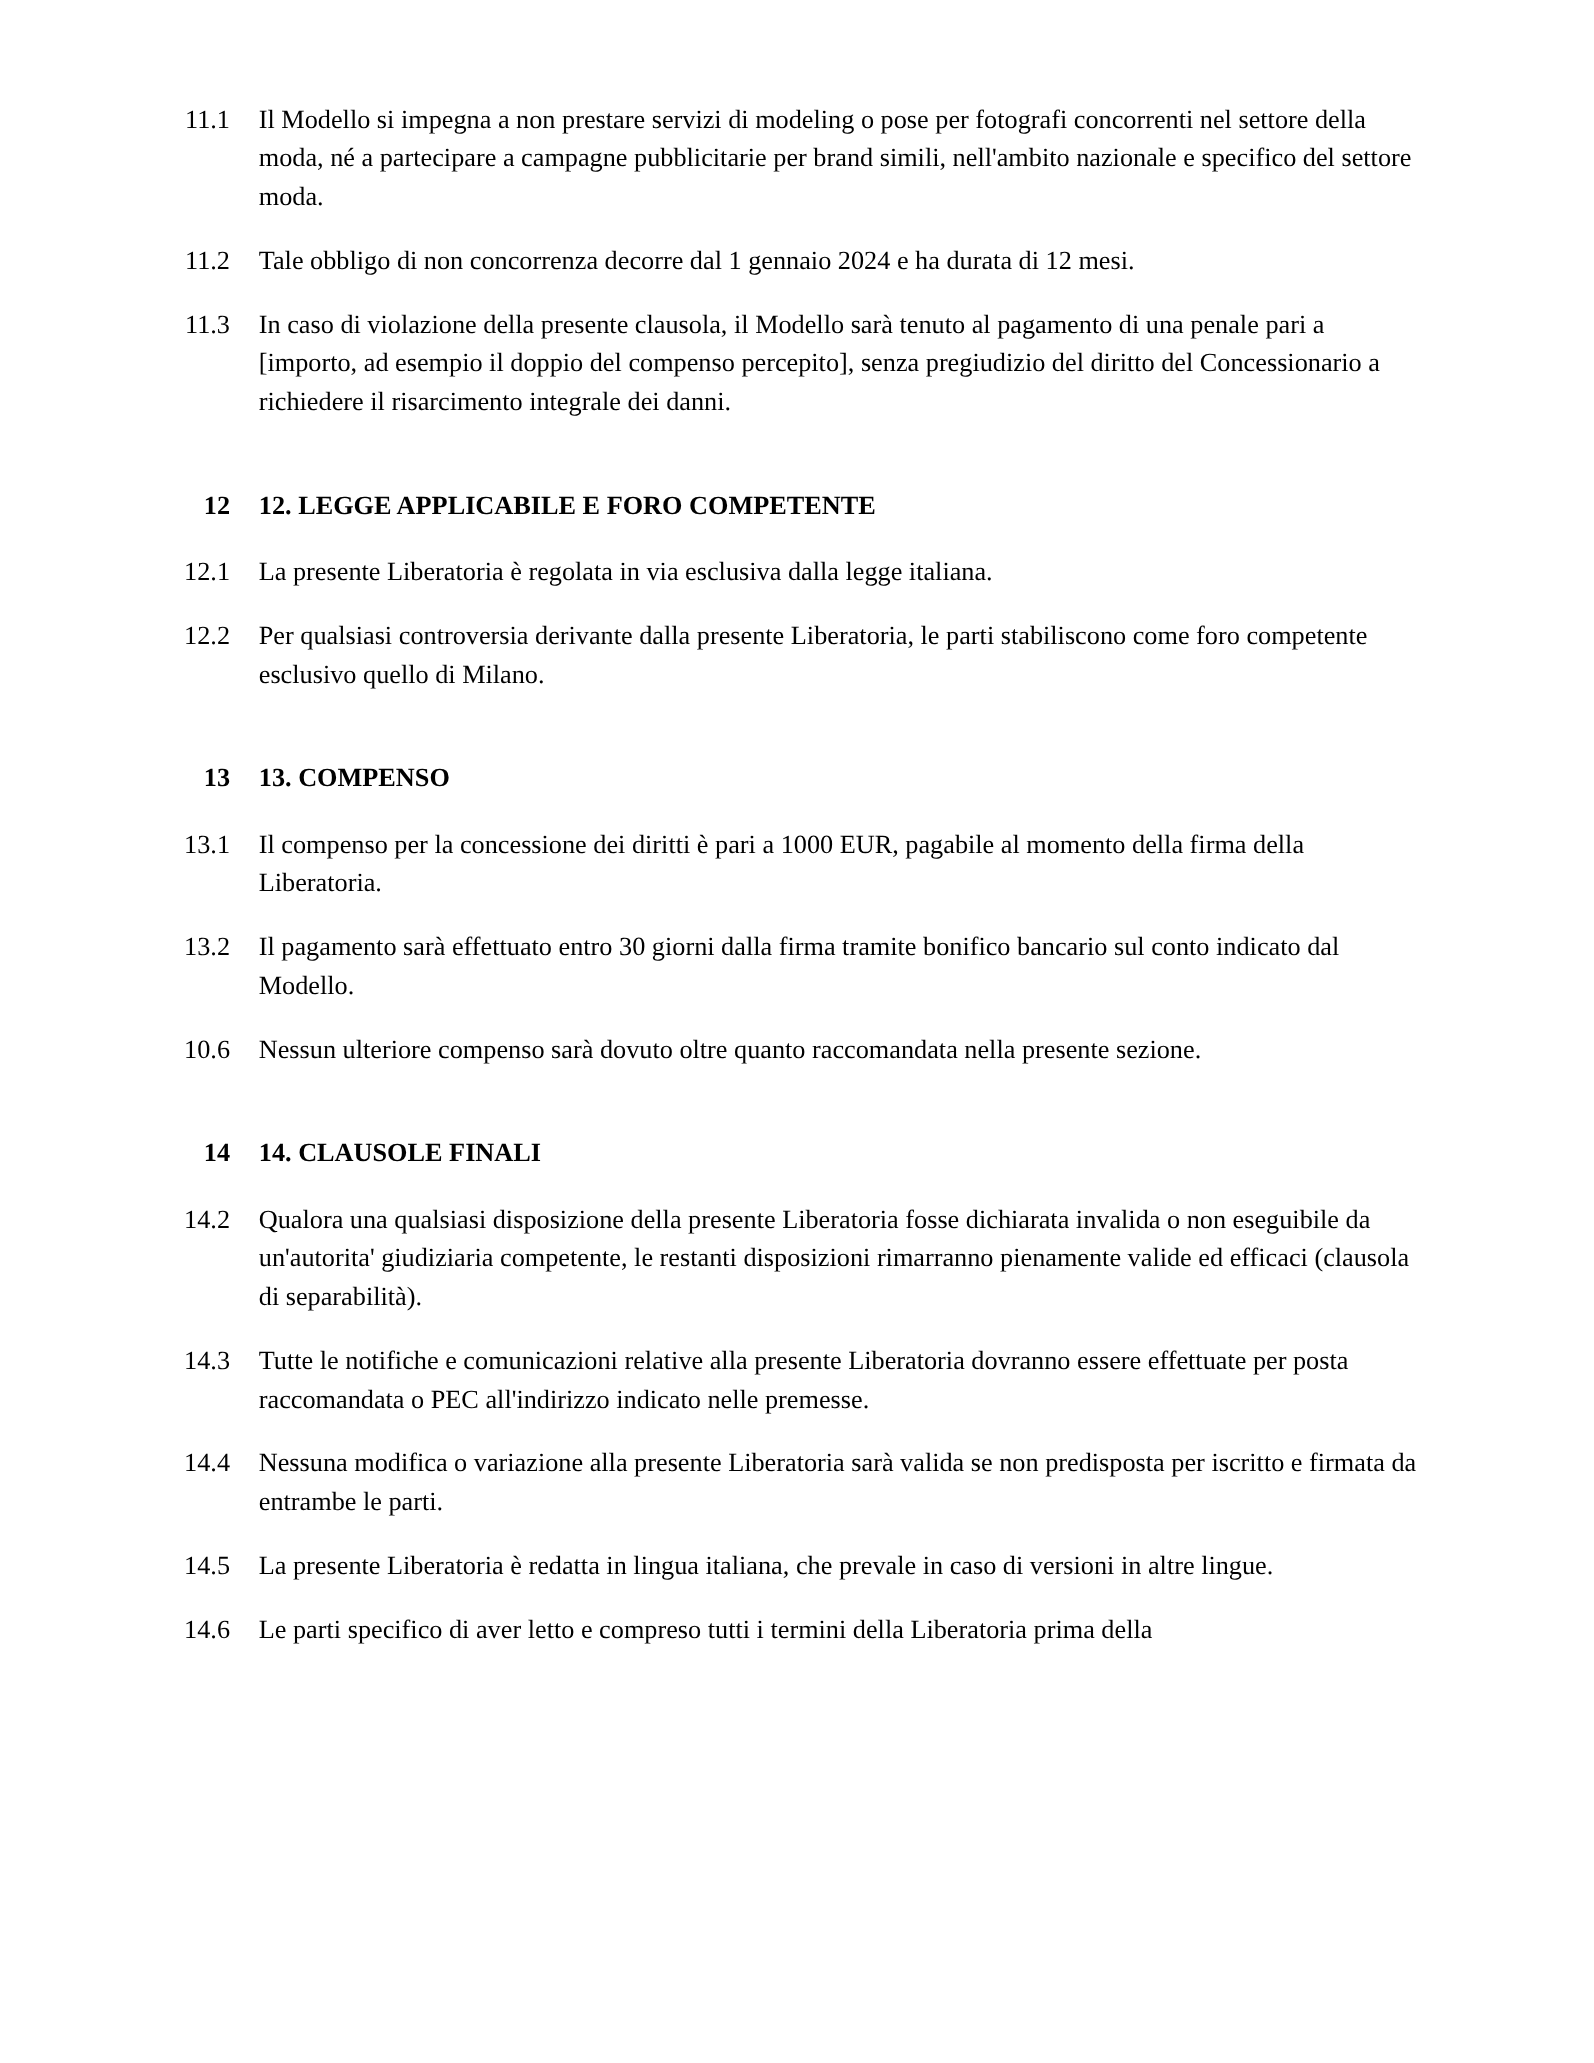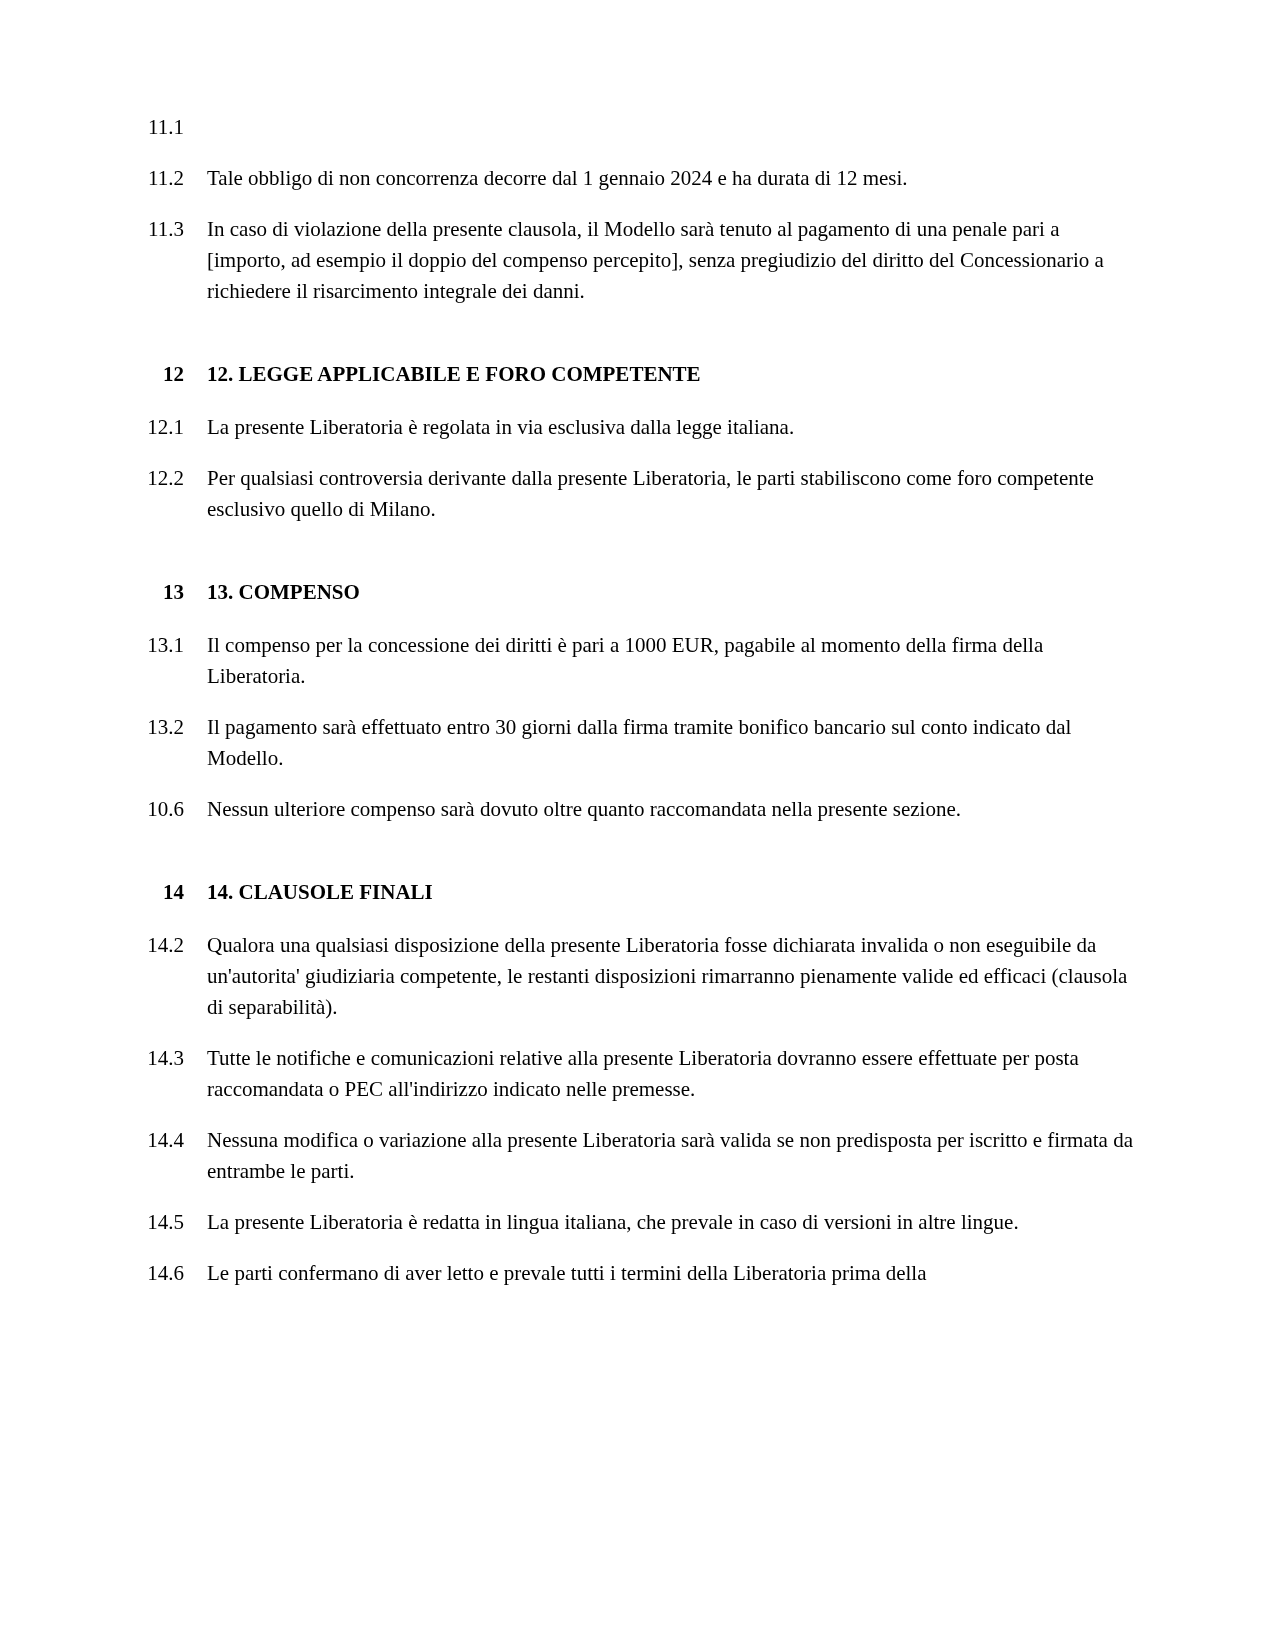--- a/index.html
+++ b/index.html
@@ -11,21 +11,21 @@
     height: 1650px;
     overflow: hidden;
     font-family: "Liberation Serif", "DejaVu Serif", serif;
     color: #000000;
     font-size: 21px;
     line-height: 31px;
   }
   .page {
     width: 1275px;
     height: 1554px;
-    padding-top: 112px;
+    padding-top: 80px;
     padding-right: 138px;
   }
   .clause {
     display: flex;
     align-items: flex-start;
     margin-bottom: 20px;
   }
   .clause .num {
     flex: none;
     width: 184px;
@@ -42,20 +42,21 @@
   }
 </style>
 </head>
 <body>
 
 <div class="page">
 
   <section>
     <div class="clause">
       <div class="num">11.1</div>
+      <div class="txt">Il Modello si impegna a non prestare servizi di modeling o pose per fotografi concorrenti nel settore della moda, né a partecipare a campagne pubblicitarie per brand simili, nell'ambito nazionale e specifico del settore moda.</div>
     </div>
     <div class="clause">
       <div class="num">11.2</div>
       <div class="txt">Tale obbligo di non concorrenza decorre dal 1 gennaio 2024 e ha durata di 12 mesi.</div>
     </div>
     <div class="clause">
       <div class="num">11.3</div>
       <div class="txt">In caso di violazione della presente clausola, il Modello sarà tenuto al pagamento di una penale pari a [importo, ad esempio il doppio del compenso percepito], senza pregiudizio del diritto del Concessionario a richiedere il risarcimento integrale dei danni.</div>
     </div>
   </section>
@@ -110,17 +111,17 @@
     <div class="clause">
       <div class="num">14.4</div>
       <div class="txt">Nessuna modifica o variazione alla presente Liberatoria sarà valida se non predisposta per iscritto e firmata da entrambe le parti.</div>
     </div>
     <div class="clause">
       <div class="num">14.5</div>
       <div class="txt">La presente Liberatoria è redatta in lingua italiana, che prevale in caso di versioni in altre lingue.</div>
     </div>
     <div class="clause">
       <div class="num">14.6</div>
-      <div class="txt">Le parti confermano di aver letto e prevale tutti i termini della Liberatoria prima della</div>
+      <div class="txt">Le parti specifico di aver letto e compreso tutti i termini della Liberatoria prima della</div>
     </div>
   </section>
 
 </div>
 
 </body></html>

